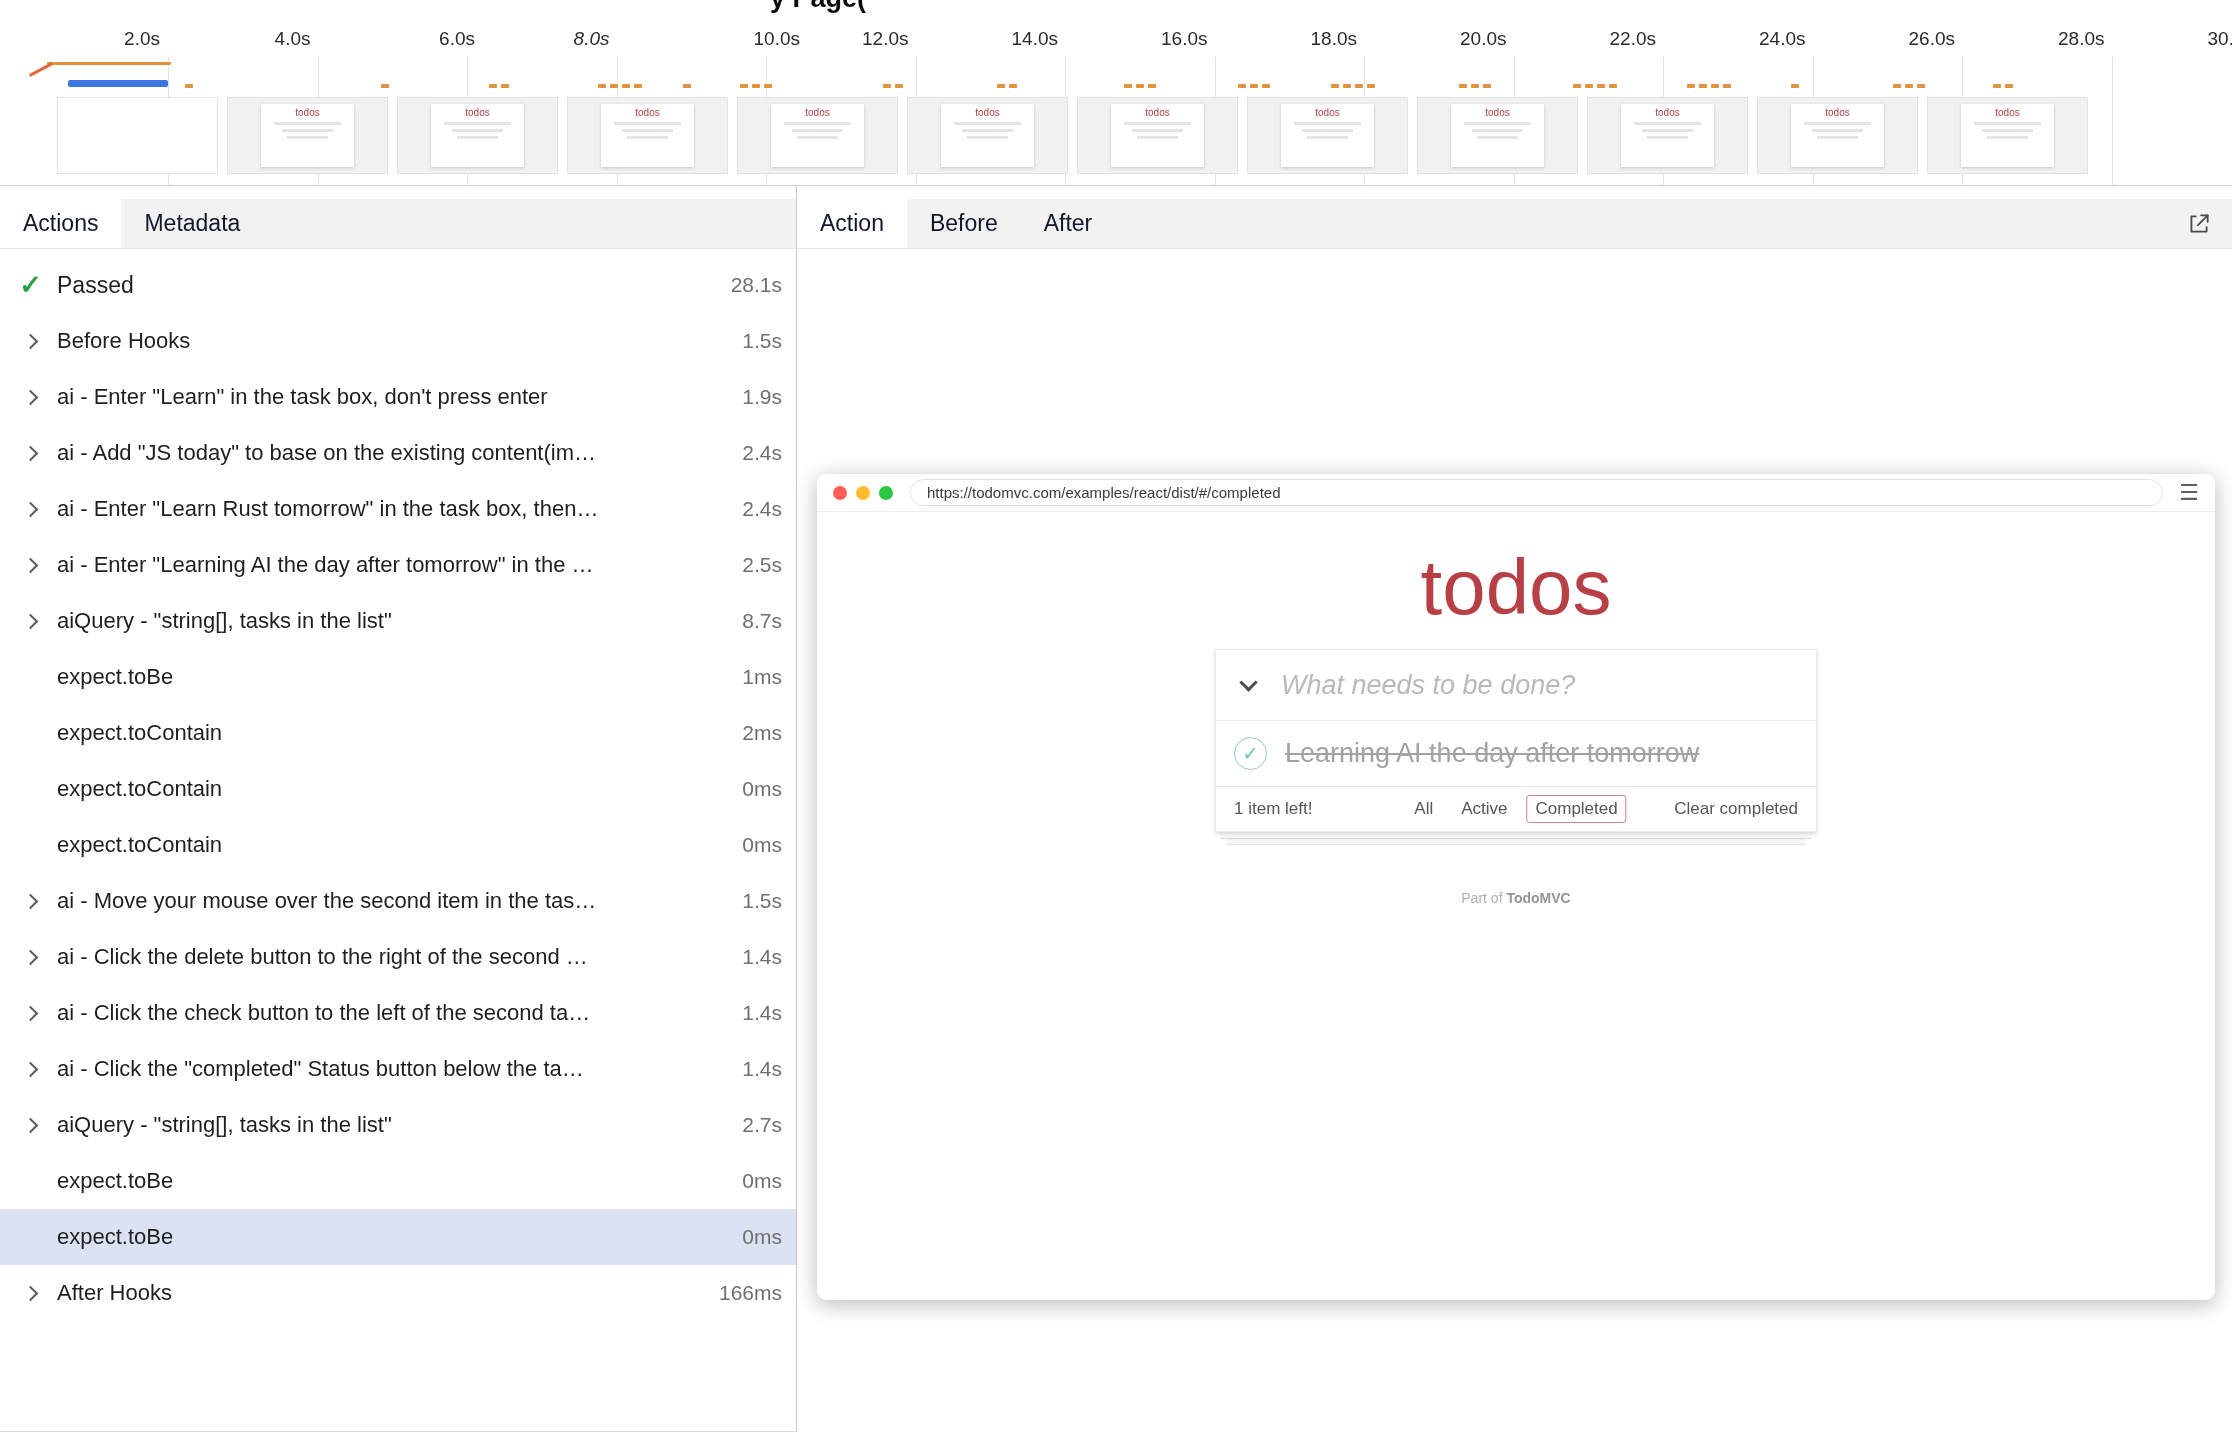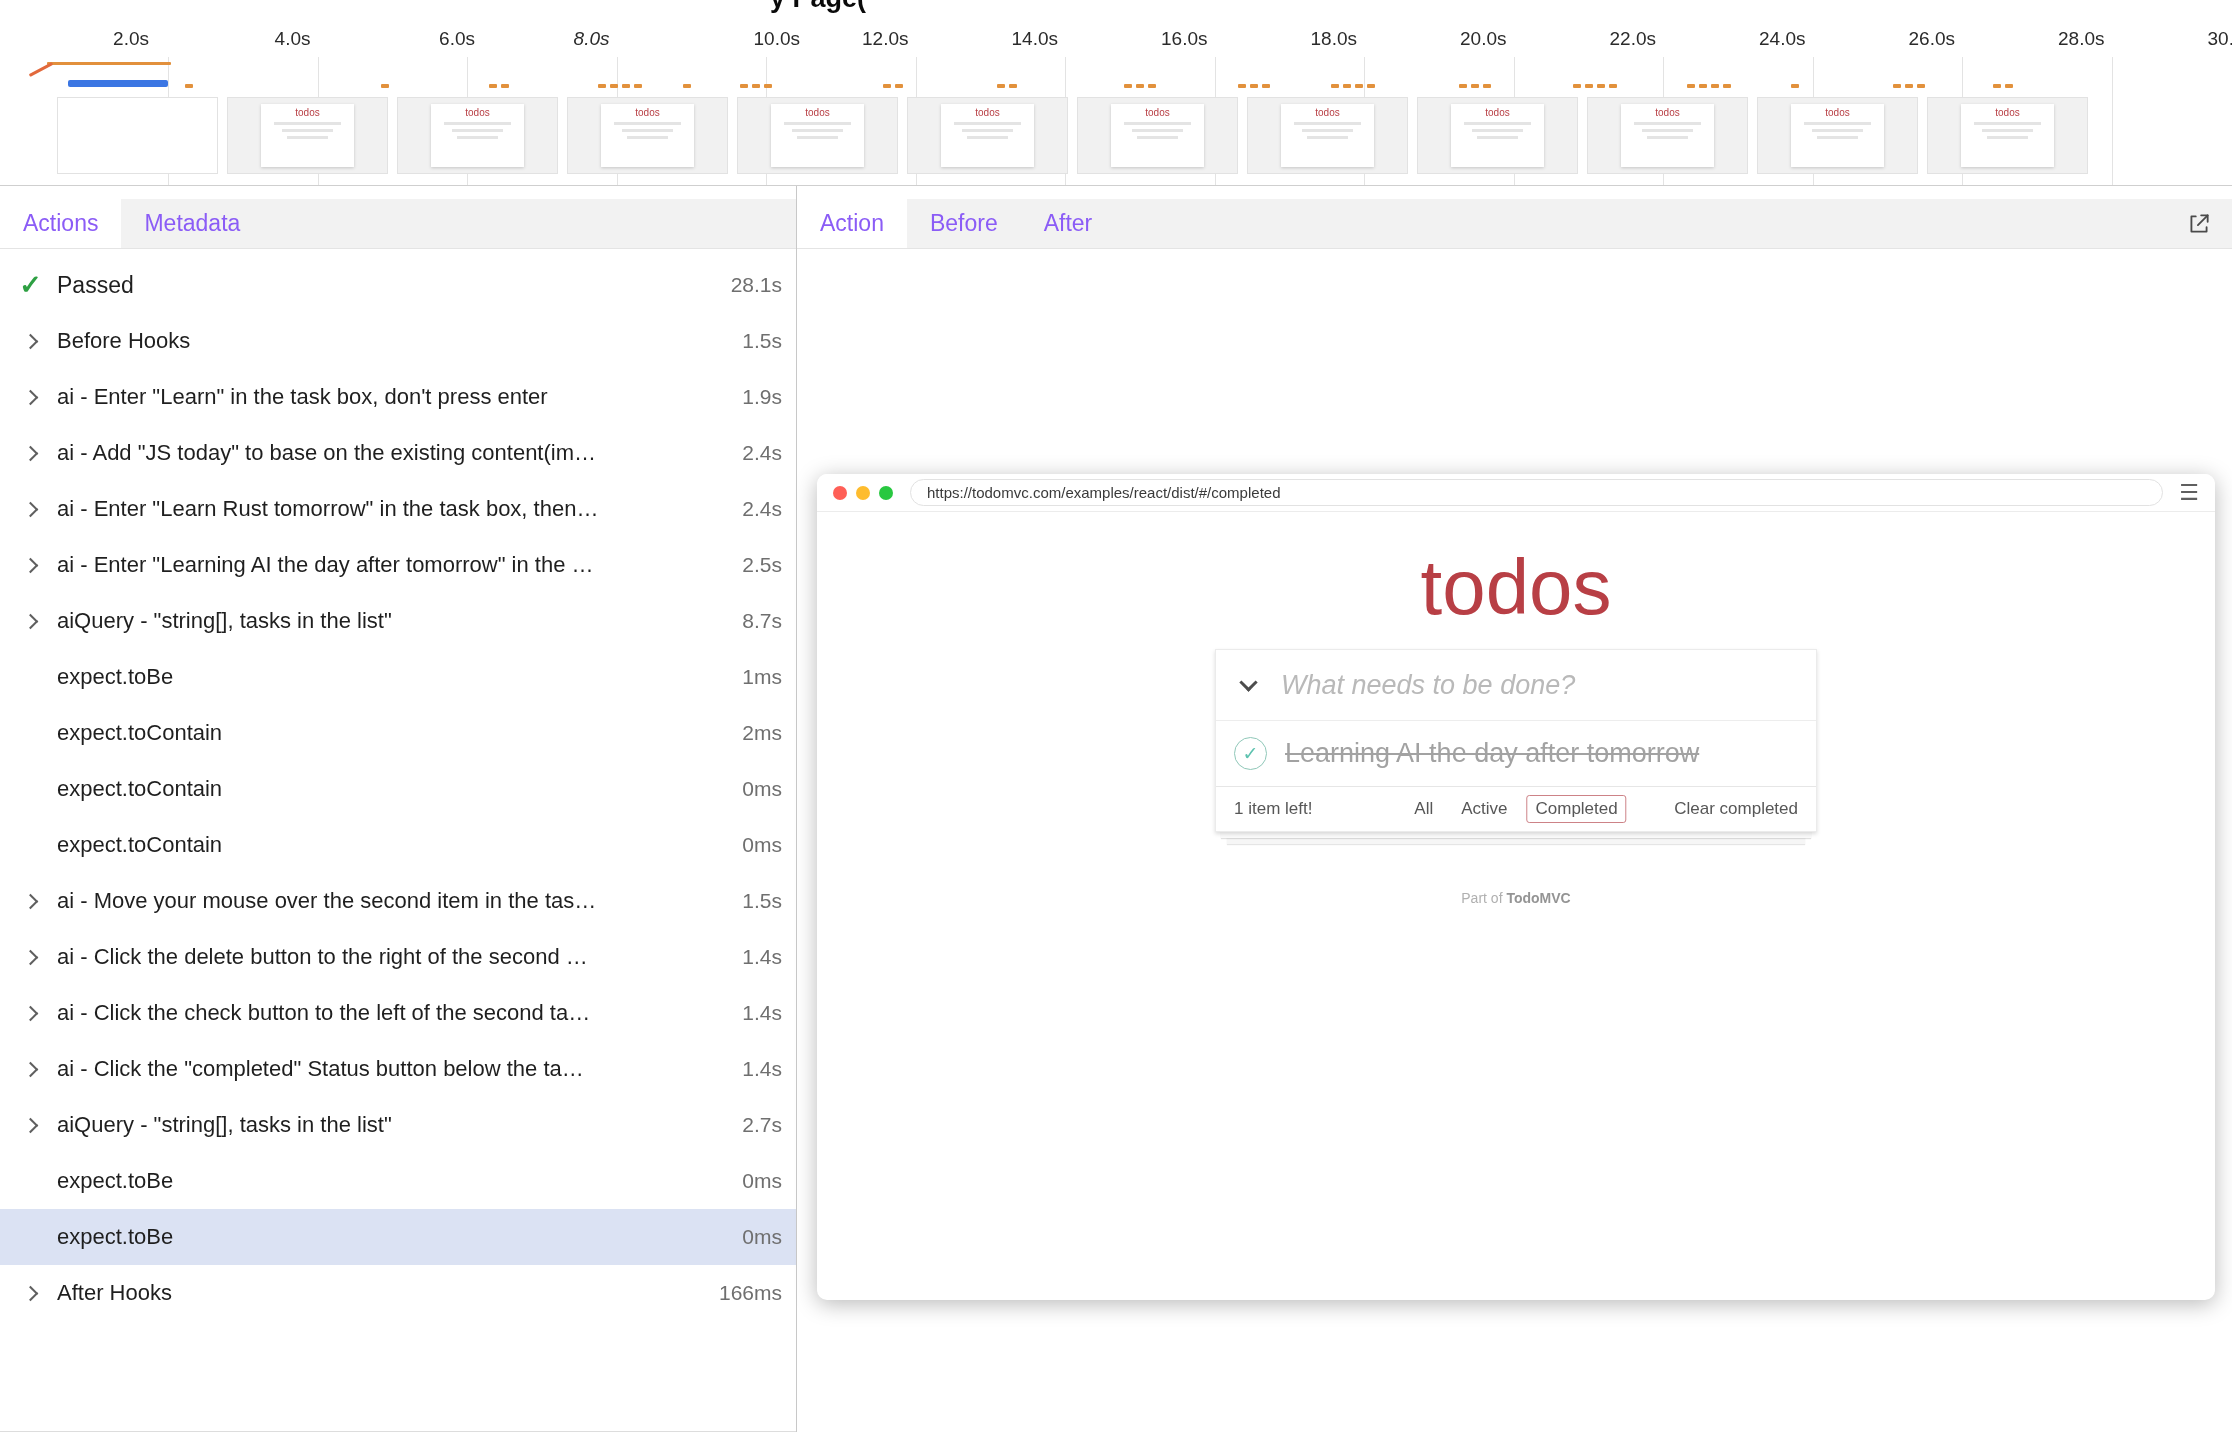--- a/index.html
+++ b/index.html
@@ -18,21 +18,21 @@
   .mini .bar{height:3px;background:#e4e4e4;margin-top:4px}
   .mini .b1{width:72%}.mini .b2{width:56%}.mini .b3{width:44%}
   .mark{position:absolute;border-radius:1px}
 
   
   .main{display:flex;height:1246px}
   .left{width:797px;border-right:1px solid #c8c8c8;padding-top:13px;display:flex;flex-direction:column;background:#fff;box-shadow:inset 0 -1px 0 #ddd}
   .right{flex:1;padding-top:13px;display:flex;flex-direction:column;background:#fff}
 
   .tabbar{height:50px;background:#f2f2f2;display:flex;align-items:stretch;border-bottom:1px solid #e4e4e4;flex:0 0 auto}
-  .tab{display:flex;align-items:center;padding:0 23px;font-size:23px;color:#8b5cf6;cursor:pointer}
+  .tab{display:flex;align-items:center;padding:0 23px;font-size:23px;color:#0f172a;cursor:pointer}
   .tab.selected{background:#fff}
   .extlink{margin-left:auto;display:flex;align-items:center;padding-right:20px}
 
   
   .list{flex:1;padding-top:8px;overflow:hidden}
   .arow{height:56px;display:flex;align-items:center;padding-right:14px;font-size:22px;color:#1f1f1f}
   .arow.selected{background:#dbe2f3}
   .chev{width:33px;display:flex;justify-content:center;align-items:center;margin-left:14px;flex:0 0 auto}
   .chev.exp::before{content:'';width:9px;height:9px;border-top:2px solid #5f5f5f;border-right:2px solid #5f5f5f;transform:rotate(45deg)}
   .check{color:#2ea043;font-size:27px;font-weight:700}
@@ -72,21 +72,21 @@
 </style>
 </head>
 <body>
 
 <div class="app">
 
   <div class="top">
     <div class="partial-title">y Page(</div>
     <div>
         <div class="tick-line" style="left: 168px;"></div>
-        <div class="tick-label" style="left: 149px;">2.0s</div>
+        <div class="tick-label" style="left: 160px;">2.0s</div>
         <div class="tick-line" style="left: 317.5px;"></div>
         <div class="tick-label" style="left: 310.5px;">4.0s</div>
         <div class="tick-line" style="left: 467px;"></div>
         <div class="tick-label" style="left: 475px;">6.0s</div>
         <div class="tick-line" style="left: 616.5px;"></div>
         <div class="tick-label" style="left: 609.5px; font-style: italic;">8.0s</div>
         <div class="tick-line" style="left: 766px;"></div>
         <div class="tick-label" style="left: 800px;">10.0s</div>
         <div class="tick-line" style="left: 915.5px;"></div>
         <div class="tick-label" style="left: 908.5px;">12.0s</div>

